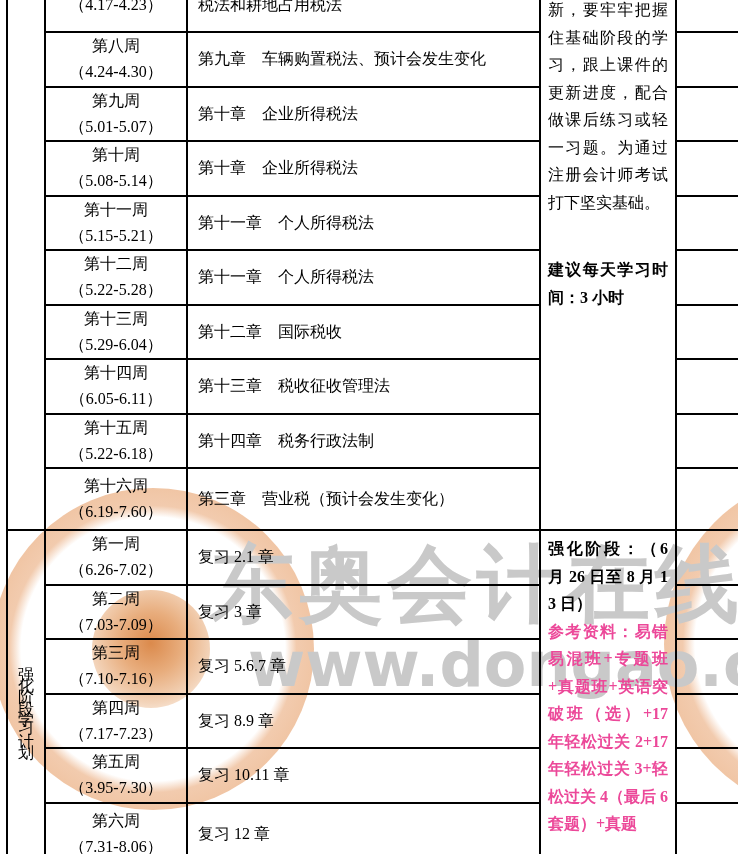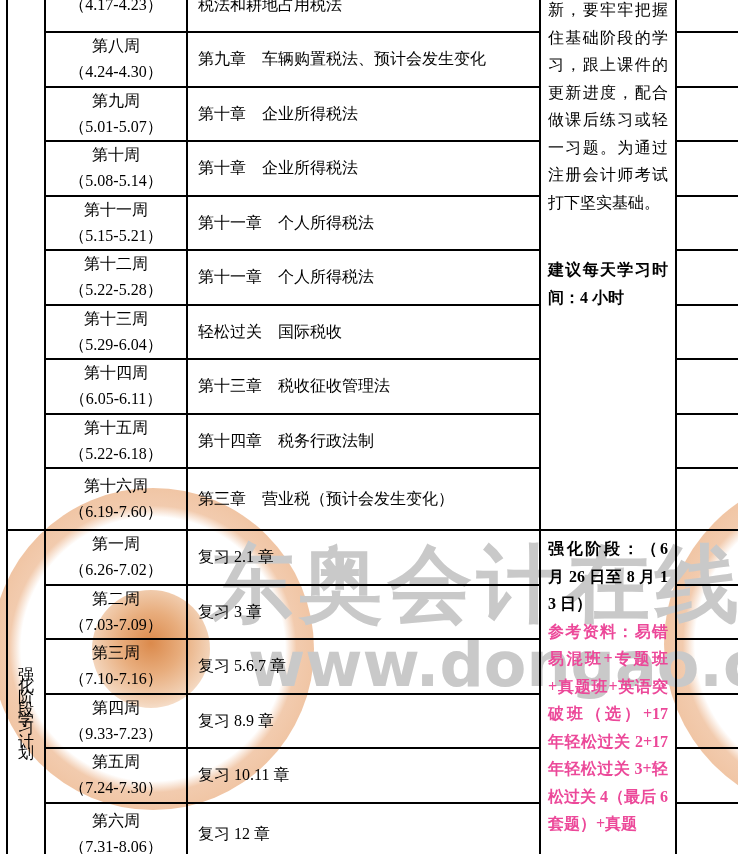--- a/index.html
+++ b/index.html
@@ -85,21 +85,21 @@
           <td class="week-cell">
             <div></div>
             <div>（4.17-4.23）</div>
           </td>
           <td class="content-cell">
             <div></div>
             <div>税法和耕地占用税法</div>
           </td>
           <td class="notes-cell" rowspan="10">
             <div class="note-body">新，要牢牢把握住基础阶段的学习，跟上课件的更新进度，配合做课后练习或轻一习题。为通过注册会计师考试打下坚实基础。</div>
-            <div class="note-bold">建议每天学习时间：4 小时</div>
+            <div class="note-bold">建议每天学习时间：3 小时</div>
           </td>
           <td class="spacer-cell"></td>
         </tr>
         <tr>
           <td class="week-cell">
             <div>第八周</div>
             <div>（4.24-4.30）</div>
           </td>
           <td class="content-cell">
             <div>第九章　车辆购置税法、预计会发生变化</div>
@@ -145,21 +145,21 @@
             <div>第十一章　个人所得税法</div>
           </td>
           <td class="spacer-cell"></td>
         </tr>
         <tr>
           <td class="week-cell">
             <div>第十三周</div>
             <div>（5.29-6.04）</div>
           </td>
           <td class="content-cell">
-            <div>轻松过关　国际税收</div>
+            <div>第十二章　国际税收</div>
           </td>
           <td class="spacer-cell"></td>
         </tr>
         <tr>
           <td class="week-cell">
             <div>第十四周</div>
             <div>（6.05-6.11）</div>
           </td>
           <td class="content-cell">
             <div>第十三章　税收征收管理法</div>
@@ -217,31 +217,31 @@
             <div>（7.10-7.16）</div>
           </td>
           <td class="content-cell">
             <div>复习 5.6.7 章</div>
           </td>
           <td class="spacer-cell"></td>
         </tr>
         <tr>
           <td class="week-cell">
             <div>第四周</div>
-            <div>（9.33-7.23）</div>
+            <div>（7.17-7.23）</div>
           </td>
           <td class="content-cell">
             <div>复习 8.9 章</div>
           </td>
           <td class="spacer-cell"></td>
         </tr>
         <tr>
           <td class="week-cell">
             <div>第五周</div>
-            <div>（7.24-7.30）</div>
+            <div>（3.95-7.30）</div>
           </td>
           <td class="content-cell">
             <div>复习 10.11 章</div>
           </td>
           <td class="spacer-cell"></td>
         </tr>
         <tr class="r-final">
           <td class="week-cell">
             <div>第六周</div>
             <div>（7.31-8.06）</div>

